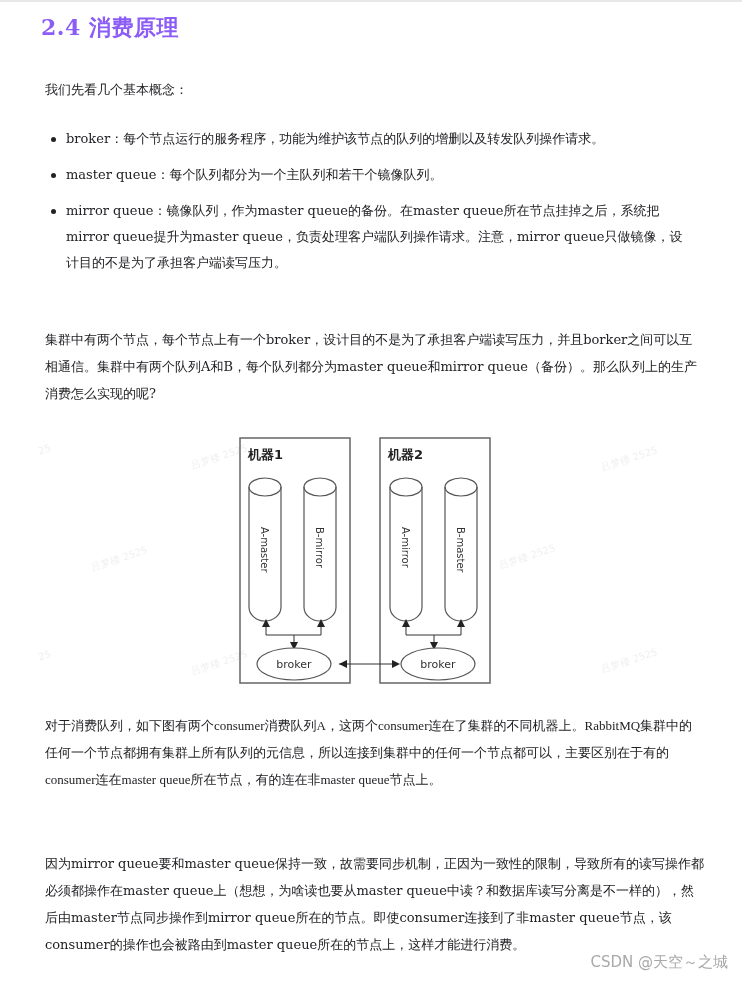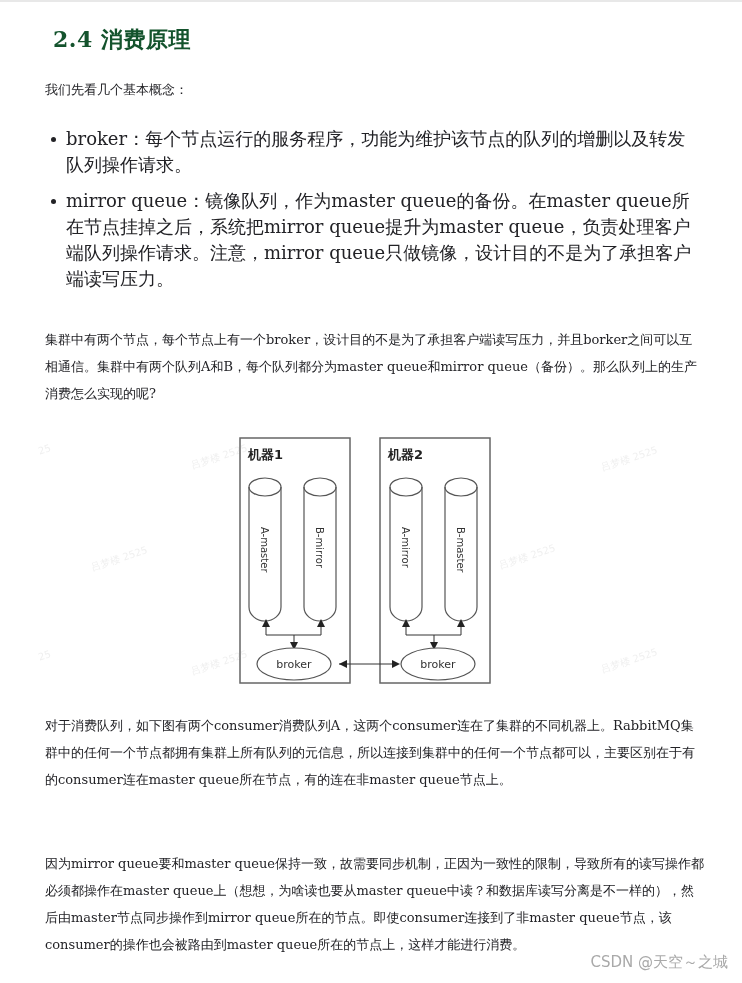--- a/index.html
+++ b/index.html
@@ -17,25 +17,25 @@
     }
     .top-bar {
       position: absolute;
       left: 0; top: 0;
       width: 742px; height: 2px;
       background: #e8e8e8;
     }
     .heading {
       position: absolute;
       left: 41px; top: 10px;
-      margin: 12px;
+      margin: 0;
       font-family: "DejaVu Serif", "Liberation Serif", serif;
       font-size: 22px;
       font-weight: bold;
-      color: #14532d;
+      color: #8b5cf6;
       letter-spacing: 0.5px;
       line-height: 34px;
     }
     .para {
       position: absolute;
       left: 45px;
       width: 660px;
       margin: 0;
       font-size: 13px;
       line-height: 27px;
@@ -46,35 +46,35 @@
       position: absolute;
       left: 45px; top: 126px;
       width: 650px;
       margin: 0;
       padding: 0;
       list-style: none;
     }
     ul.concepts li {
       position: relative;
       padding-left: 21px;
-      font-size: 18px;
+      font-size: 13px;
       line-height: 26px;
       color: #222226;
     }
     ul.concepts li + li { margin-top: 10px; }
     ul.concepts li::before {
       content: "";
       position: absolute;
       left: 6px; top: 11px;
       width: 5px; height: 5px;
       border-radius: 50%;
       background: #222226;
     }
     .p-cluster { top: 326px; }
-    .p-consumer { top: 712px; }
+    .p-consumer { top: 712px; font-family: Liberation Serif, serif; }
     .p-sync { top: 850px; }
 
     .diagram {
       position: absolute;
       left: 239px; top: 437px;
       width: 264px; height: 248px;
     }
     .diagram svg { display: block; }
     .watermark {
       position: absolute;
@@ -98,20 +98,21 @@
 <body>
 
 <div class="top-bar"></div>
 
 <h2 class="heading">2.4 消费原理</h2>
 
 <p class="para intro">我们先看几个基本概念：</p>
 
 <ul class="concepts">
   <li>broker：每个节点运行的服务程序，功能为维护该节点的队列的增删以及转发队列操作请求。</li>
+  <li>master queue：每个队列都分为一个主队列和若干个镜像队列。</li>
   <li>mirror queue：镜像队列，作为master queue的备份。在master queue所在节点挂掉之后，系统把mirror queue提升为master queue，负责处理客户端队列操作请求。注意，mirror queue只做镜像，设计目的不是为了承担客户端读写压力。</li>
 </ul>
 
 <p class="para p-cluster">集群中有两个节点，每个节点上有一个broker，设计目的不是为了承担客户端读写压力，并且borker之间可以互相通信。集群中有两个队列A和B，每个队列都分为master queue和mirror queue（备份）。那么队列上的生产消费怎么实现的呢?</p>
 
 <span class="watermark" style="left:38px; top:444px;">25</span>
 <span class="watermark" style="left:190px; top:450px;">吕梦楼 2525</span>
 <span class="watermark" style="left:90px; top:552px;">吕梦楼 2525</span>
 <span class="watermark" style="left:600px; top:452px;">吕梦楼 2525</span>
 <span class="watermark" style="left:498px; top:550px;">吕梦楼 2525</span>

